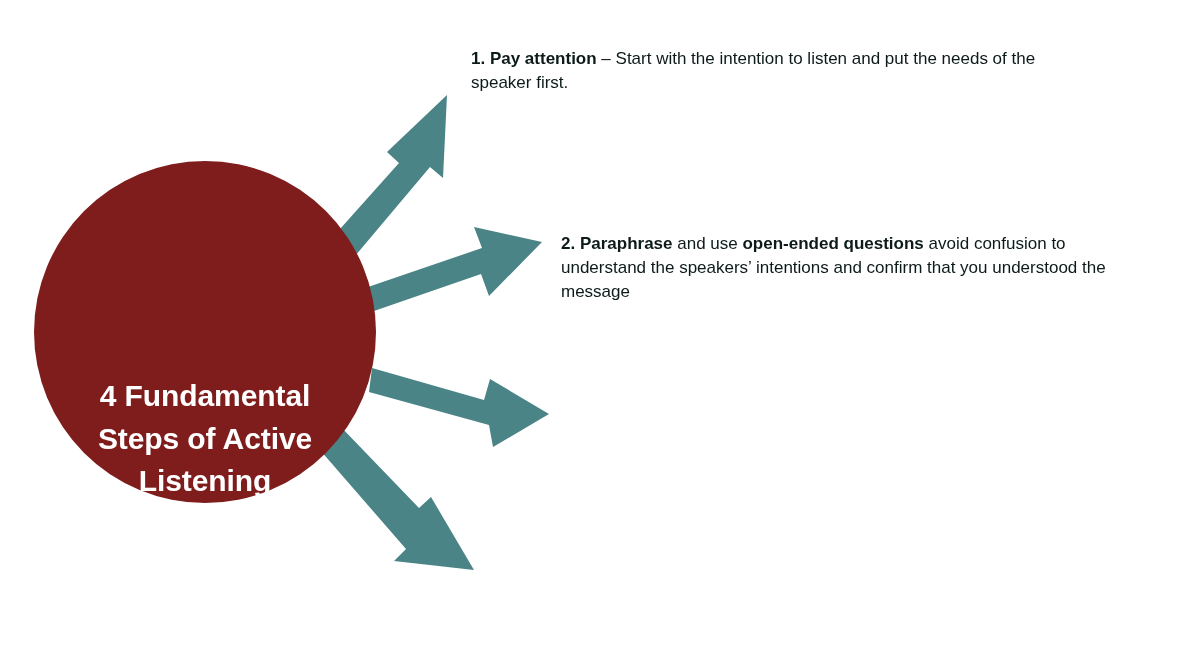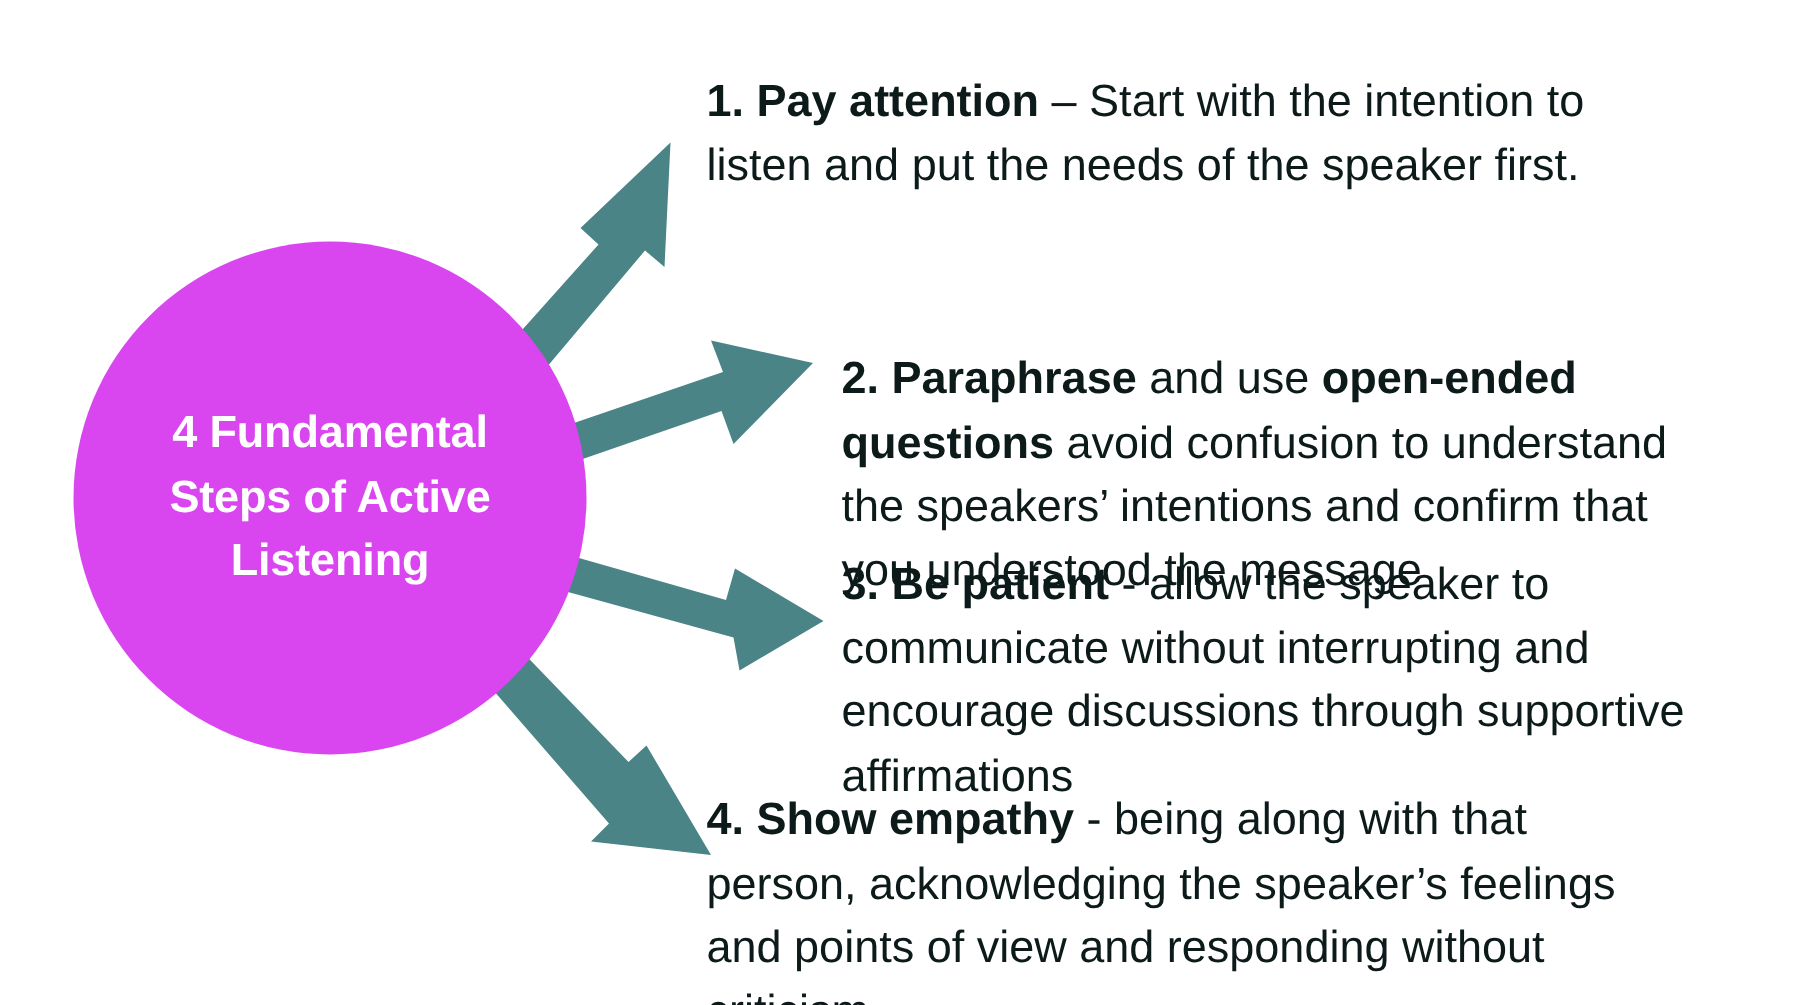--- a/index.html
+++ b/index.html
@@ -18,28 +18,28 @@
   #canvas {
     position: absolute;
     inset: 0;
     width: 1200px;
     height: 670px;
   }
 
   
   .hub {
     position: absolute;
-    left: 49px;
+    left: 34px;
     top: 161px;
     width: 342px;
     height: 342px;
     border-radius: 50%;
-    background: #d946ef;
+    background: #7f1d1d;
     display: flex;
-    align-items: center;
+    align-items: flex-end;
     justify-content: center;
     z-index: 2;
   }
   .hub-label {
     color: #ffffff;
     font-weight: bold;
     font-size: 30px;
     line-height: 1.42;
     text-align: center;
     letter-spacing: -0.1px;
@@ -51,21 +51,21 @@
   .arrows {
     position: absolute;
     inset: 0;
     z-index: 1;
   }
 
   
   .step {
     position: absolute;
     color: #0d1a1a;
-    font-size: 30px;
+    font-size: 17px;
     line-height: 1.42;
     z-index: 3;
   }
   .step b { font-weight: bold; }
   .step .rest { font-weight: normal; }
 
   .step-1 { left: 471px; top: 47px;  width: 625px; }
   .step-2 { left: 561px; top: 188px; width: 580px; margin-top: 44px; }
   .step-3 { left: 561px; top: 369px; width: 600px; }
   .step-4 { left: 471px; top: 526px; width: 625px; }
@@ -133,21 +133,15 @@
   </div>
 
   <div class="step step-1">
     <b>1. Pay attention</b><span class="rest"> – Start with the intention to listen and put the needs of the speaker first.</span>
   </div>
 
   <div class="step step-2">
     <b>2. Paraphrase</b><span class="rest"> and use </span><b>open-ended questions</b><span class="rest"> avoid confusion to understand the speakers’ intentions and confirm that you understood the message</span>
   </div>
 
-  <div class="step step-3">
-    <b>3. Be patient</b><span class="rest"> - allow the speaker to communicate without interrupting and encourage discussions through supportive affirmations</span>
-  </div>
 
-  <div class="step step-4">
-    <b>4. Show empathy</b><span class="rest"> - being along with that person, acknowledging the speaker’s feelings and points of view and responding without criticism.</span>
-  </div>
 
 </div>
 
 </body></html>

